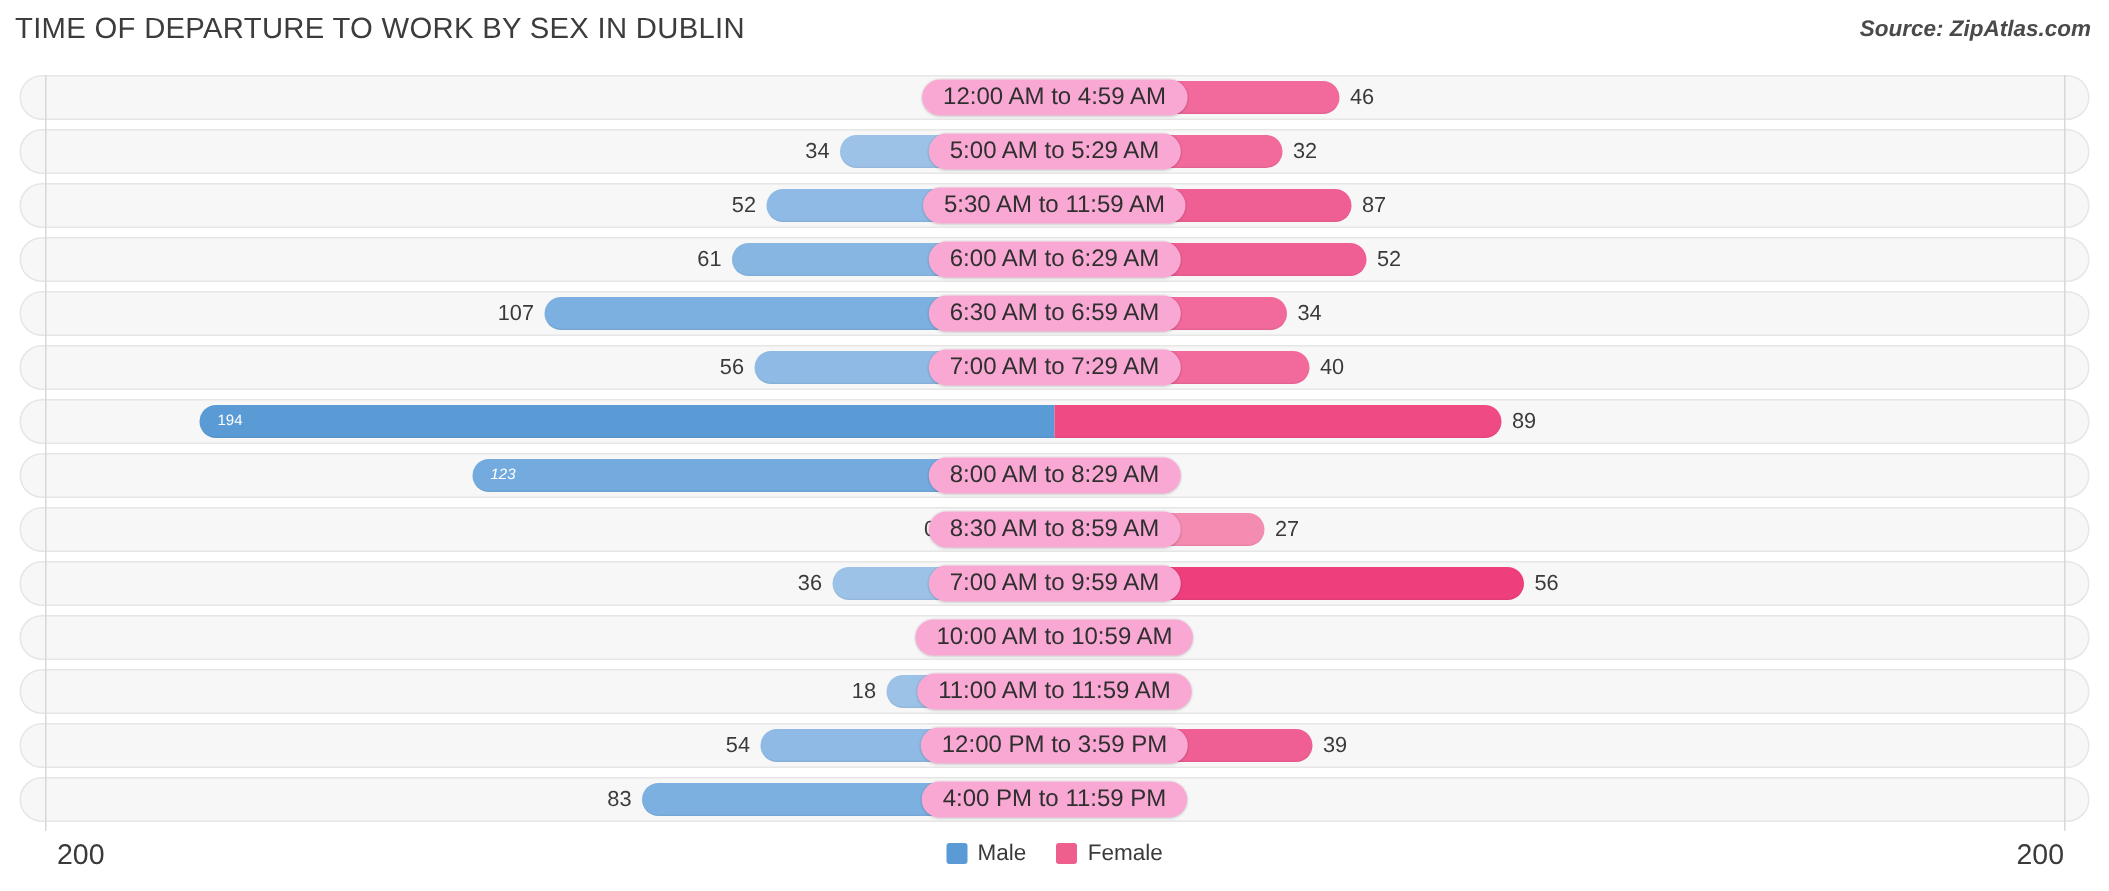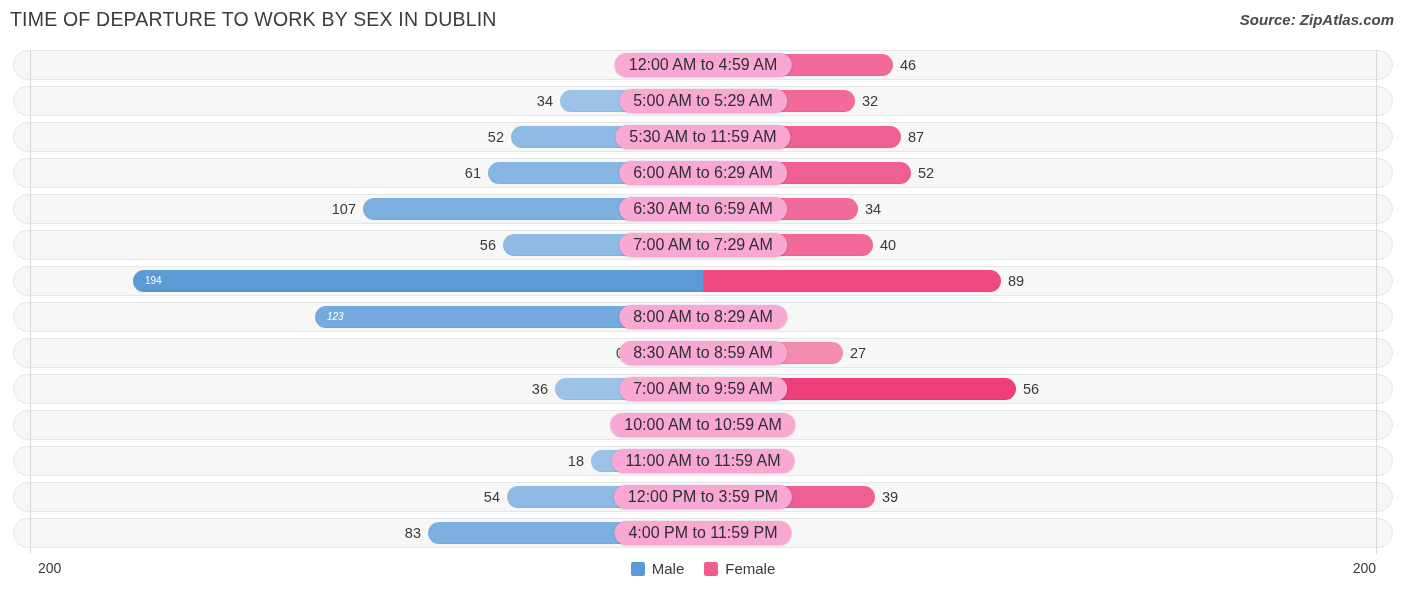--- a/index.html
+++ b/index.html
@@ -157,21 +157,21 @@
   .footer {
     position: absolute;
     left: 0;
     top: 556px;
     width: 1406px;
     height: 38px;
   }
   .scale-label {
     position: absolute;
     top: 4px;
-    font-size: 14px;
+    font-size: 19px;
     color: #3a3a3a;
   }
   .scale-label.left  { left: 38px; }
   .scale-label.right { right: 30px; }
 
   .legend {
     position: absolute;
     left: 0;
     top: 4px;
     width: 1406px;

